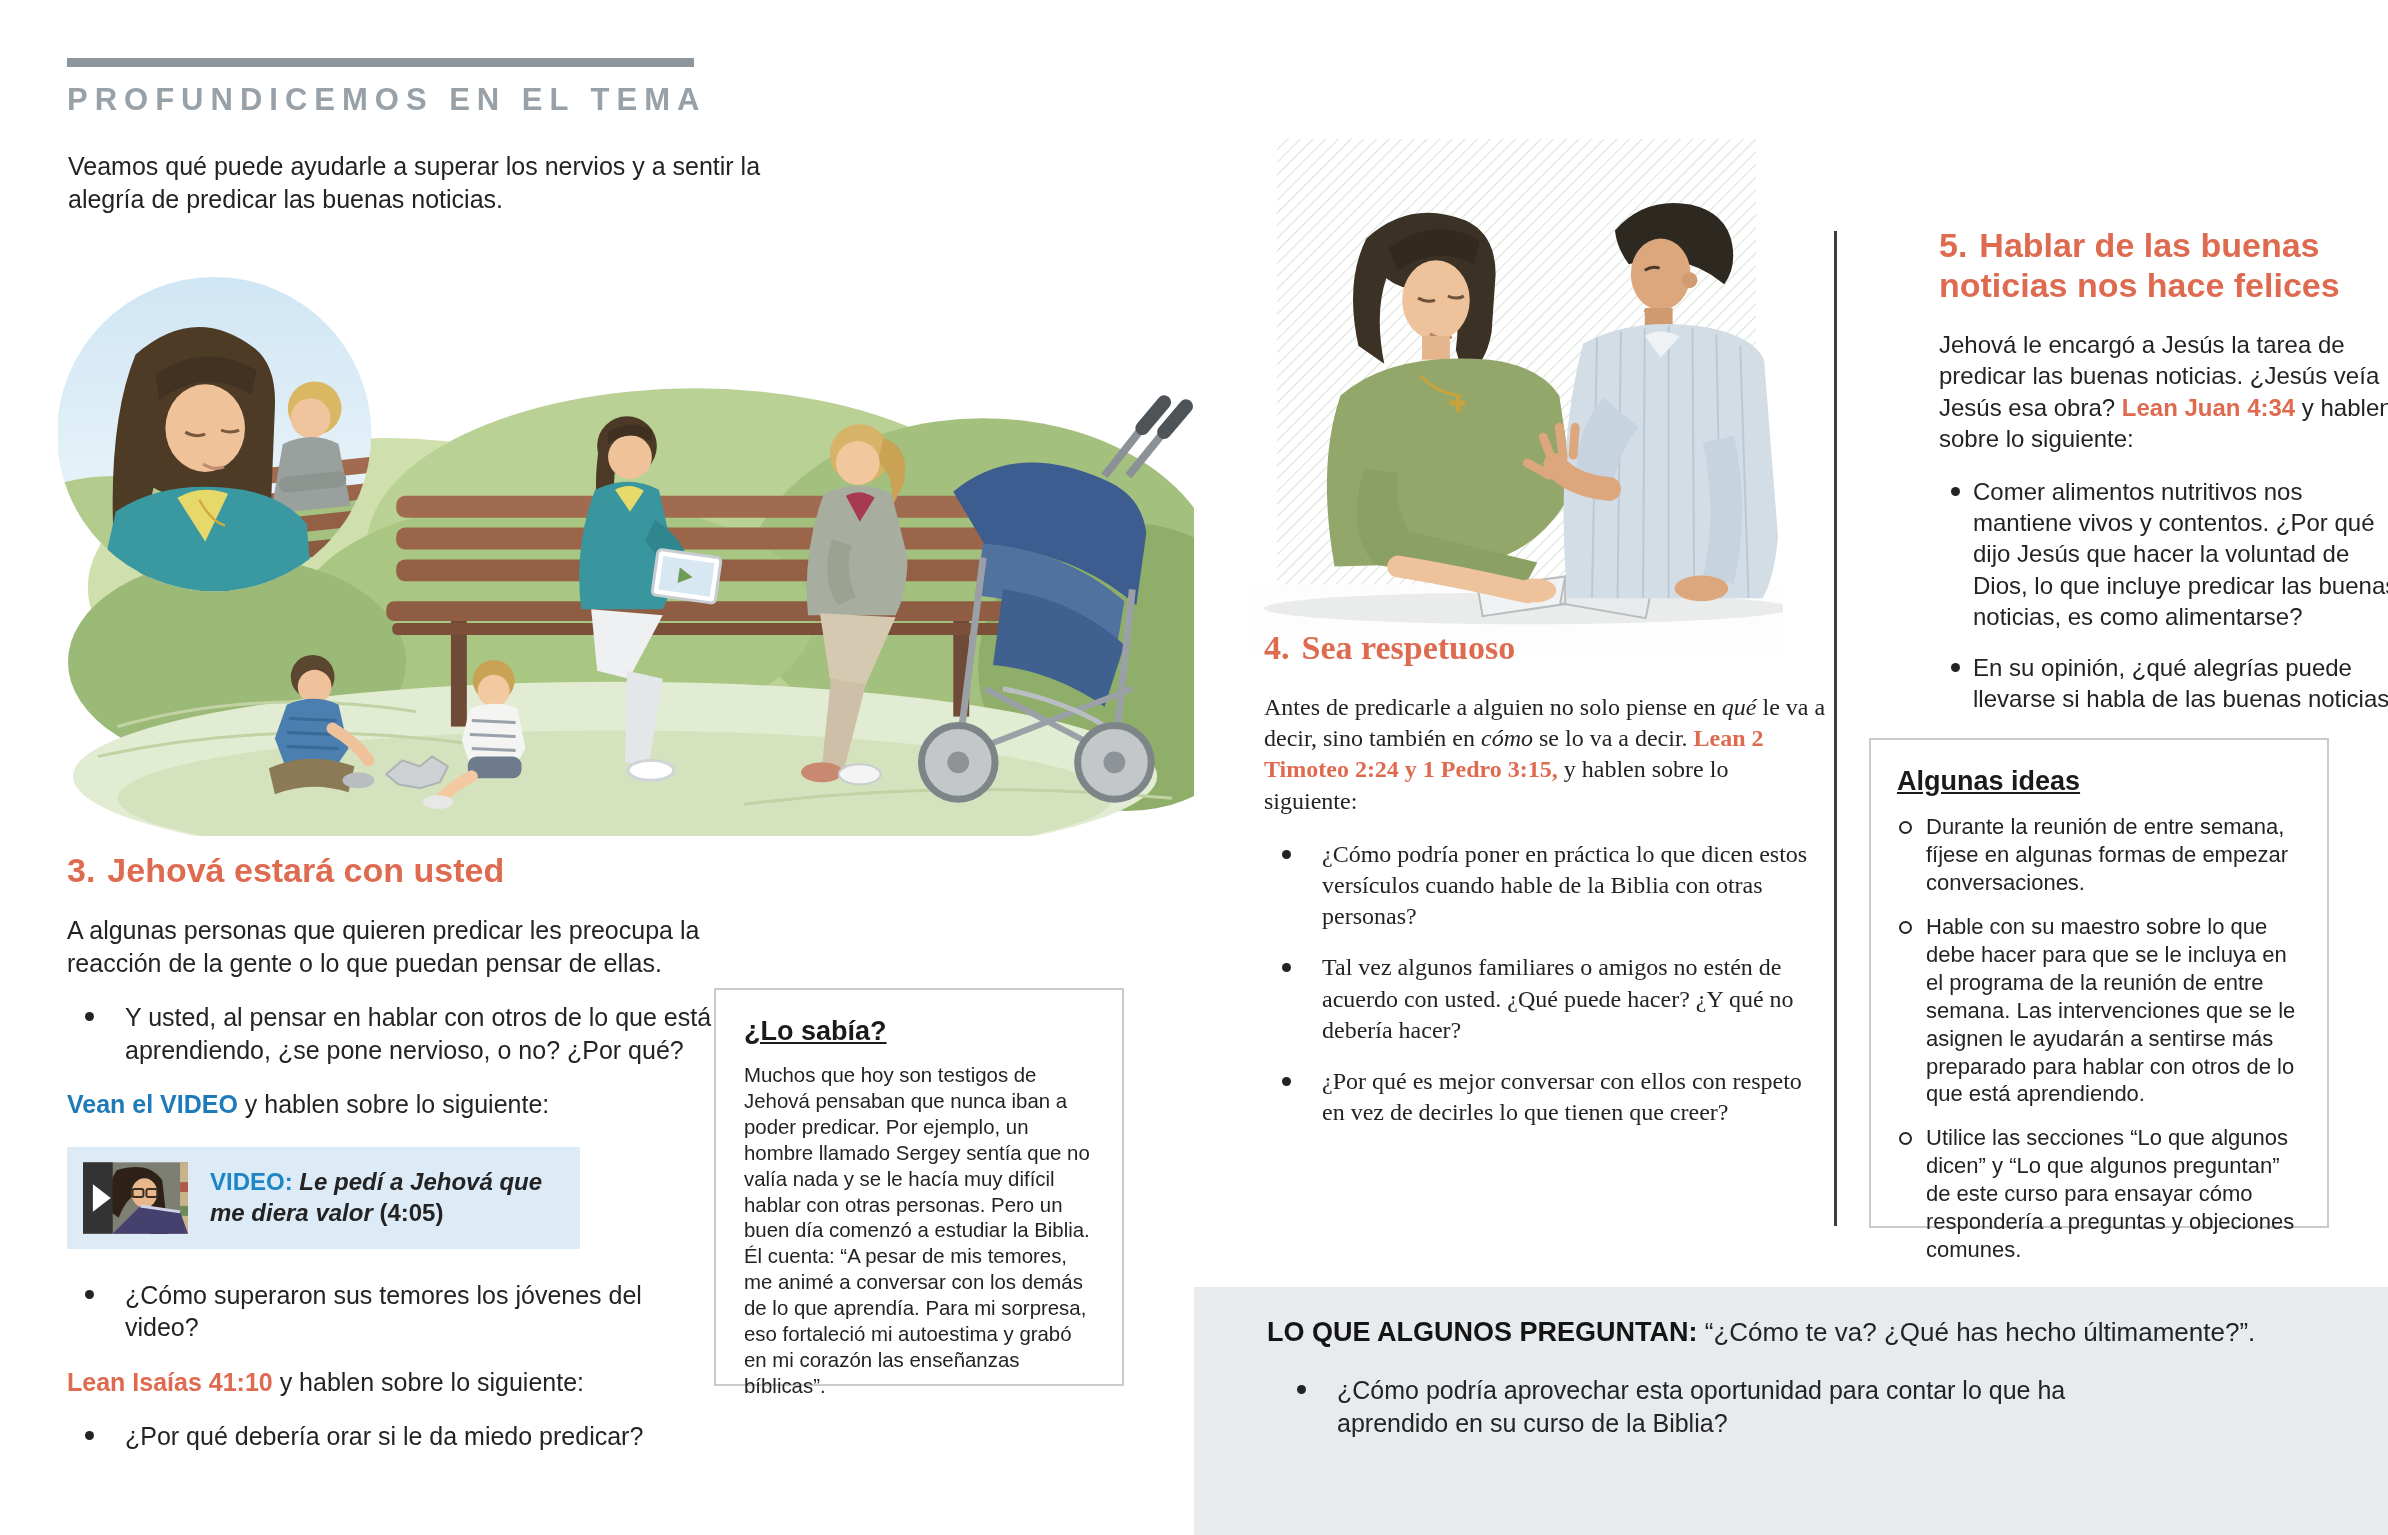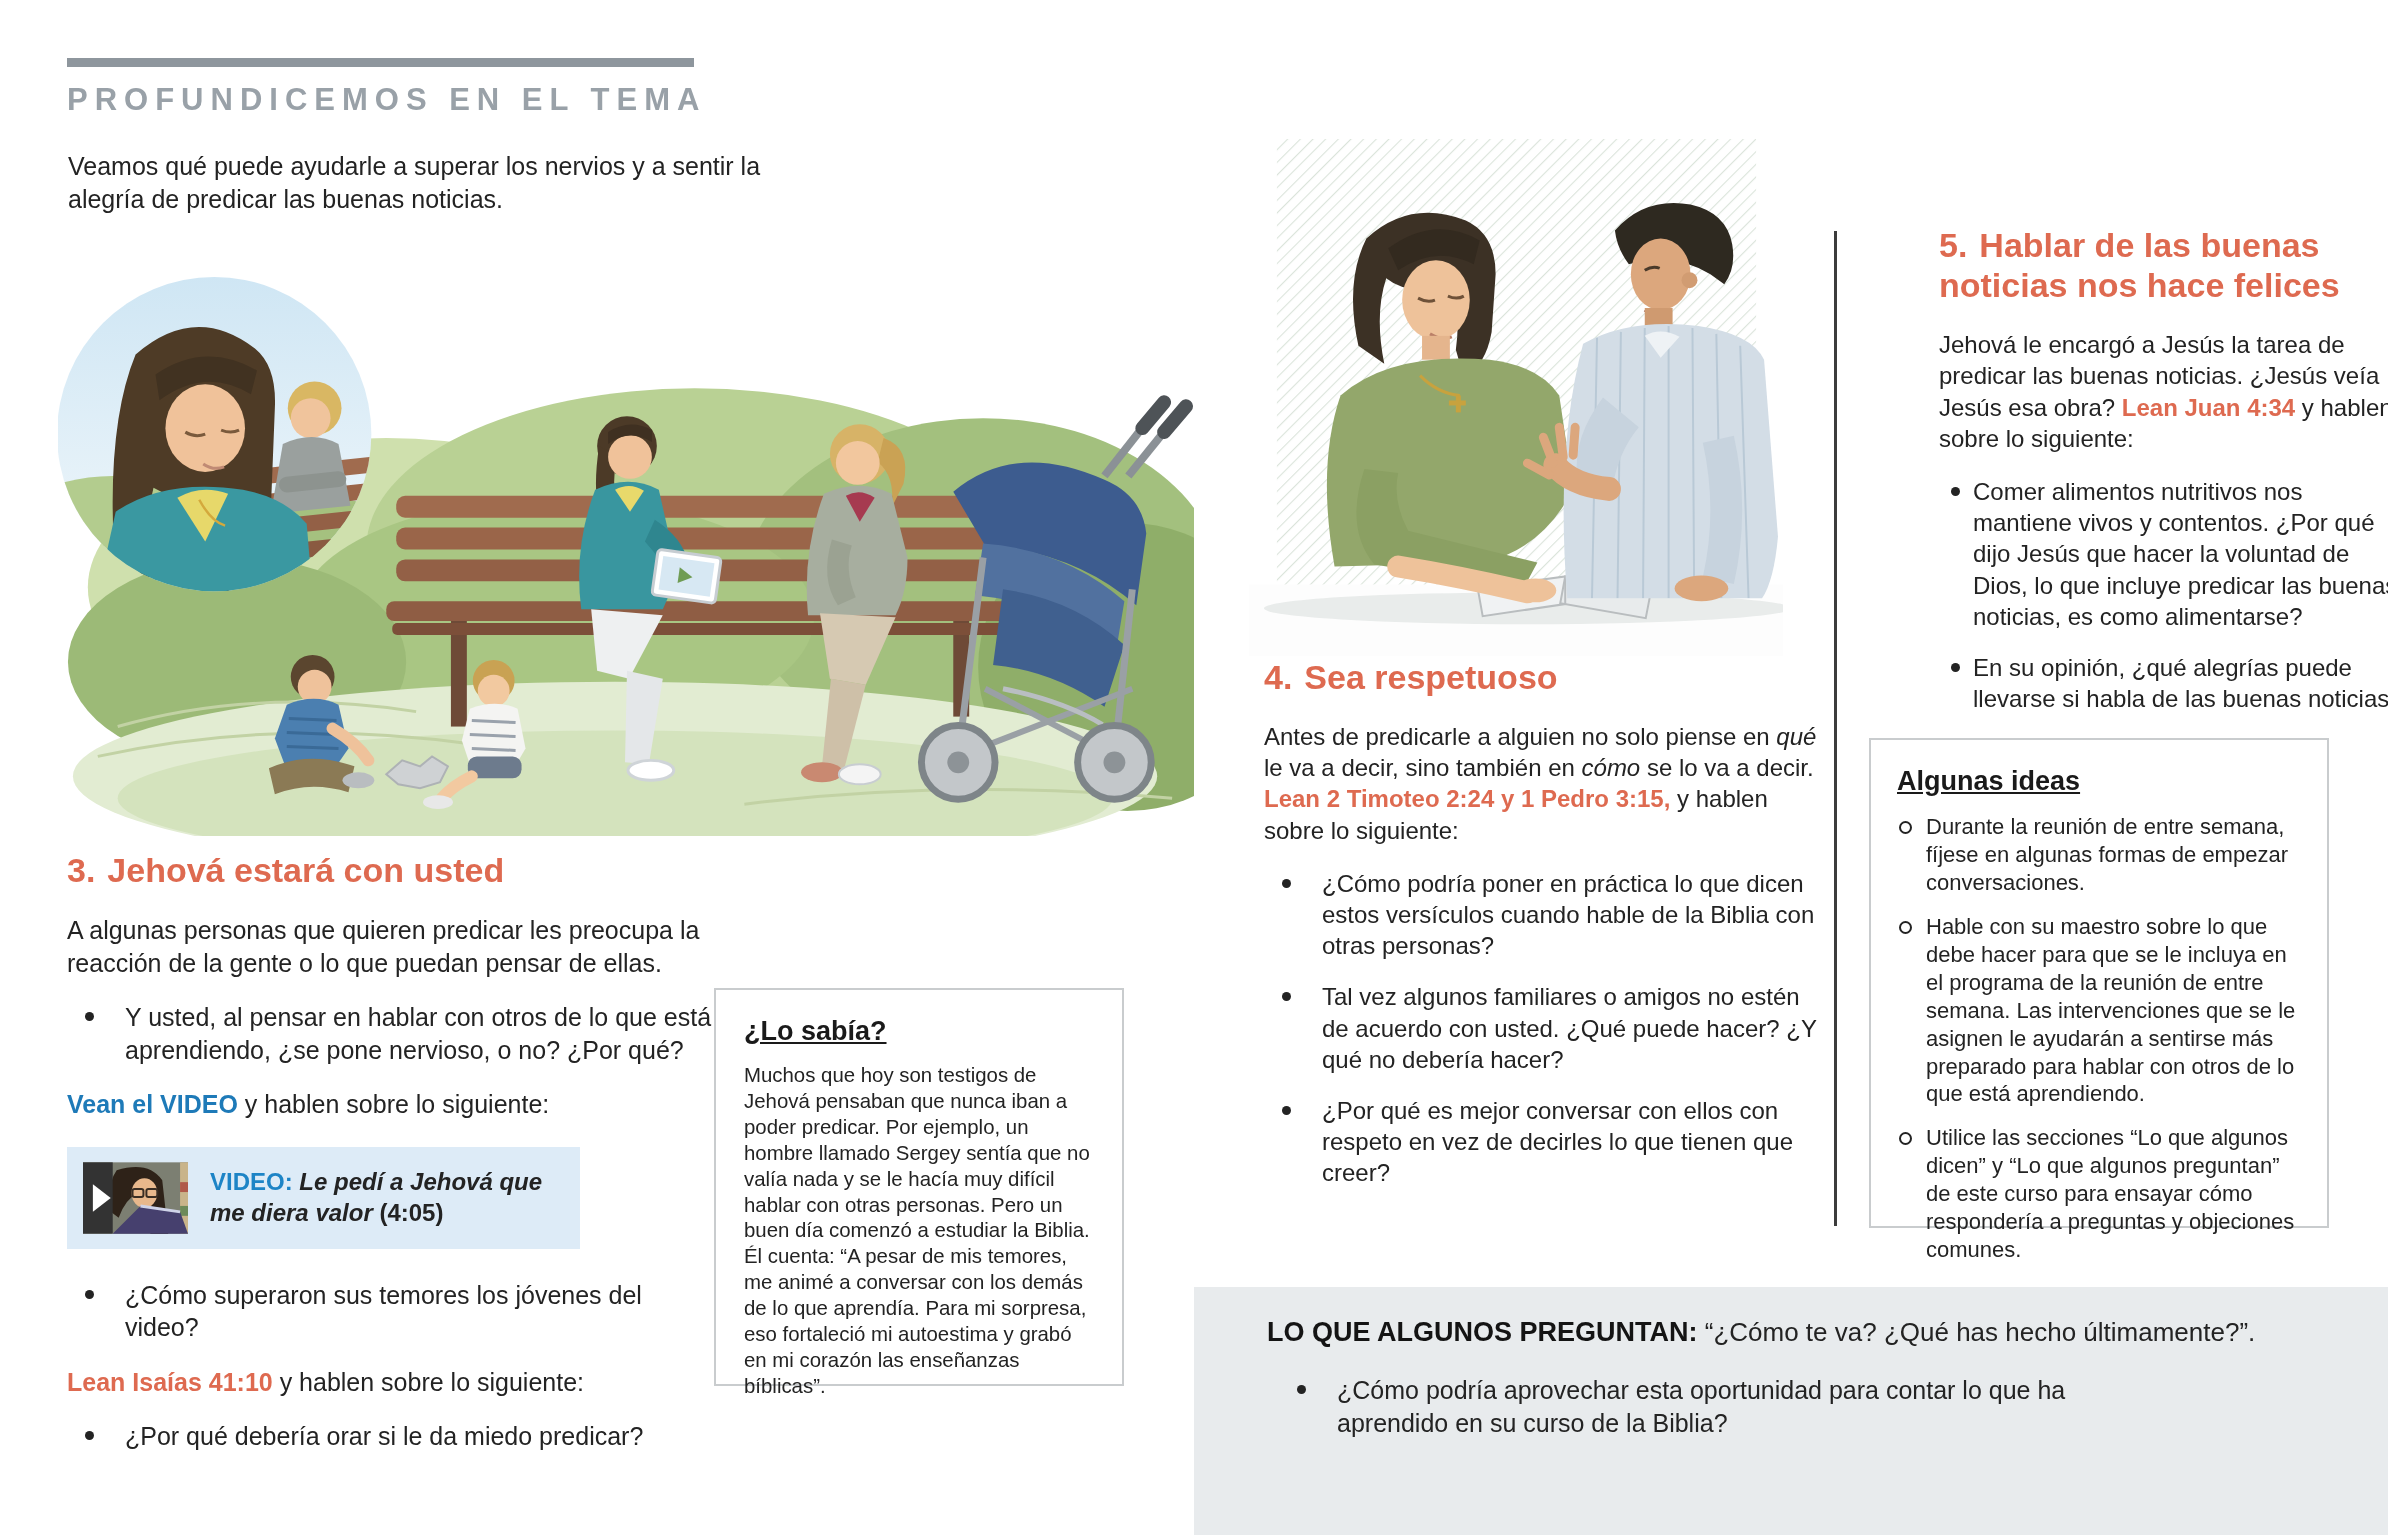--- a/index.html
+++ b/index.html
@@ -21,21 +21,21 @@
   .sec-h .num{margin-right:12px;}
   .body-p{margin:0 0 22px 0;font-size:25px;line-height:1.3;}
   .lead{margin:22px 0;font-size:25px;line-height:1.3;}
   .link-blue{color:#1e7ab8;font-weight:bold;cursor:pointer;}
   .link-coral{color:#de6a50;font-weight:bold;cursor:pointer;}
   ul.dots{list-style:none;margin:0;padding:0;}
   ul.dots li{display:flex;gap:31px;margin:0 0 20px 18px;font-size:25px;line-height:1.3;}
   ul.dots .dot{flex:0 0 auto;width:9px;height:9px;border-radius:50%;background:#232323;margin-top:11px;}
 
   .s3{position:absolute;left:67px;top:850px;width:645px;}
-  .s4{position:absolute;left:1264px;top:657px;width:563px;}
+  .s4{position:absolute;left:1264px;top:628px;width:563px;font-family:Liberation Serif, serif;}
   .s4 .body-p,.s4 ul.dots li{font-size:24px;}
   .s5{position:absolute;left:1939px;top:225px;width:468px;}
   .s5 .body-p,.s5 ul.dots li{font-size:24px;}
   .s5 ul.dots li{margin-left:12px;gap:13px;}
 
   
   .video-card{width:513px;background:#ddebf7;display:flex;gap:22px;padding:15px 16px;box-sizing:border-box;margin:26px 0 30px 0;cursor:pointer;}
   .vthumb{flex:0 0 auto;width:105px;height:72px;}
   .vthumb svg{display:block;width:100%;height:100%;}
   .vtext{font-size:24px;line-height:1.32;padding-top:4px;width:338px;}

